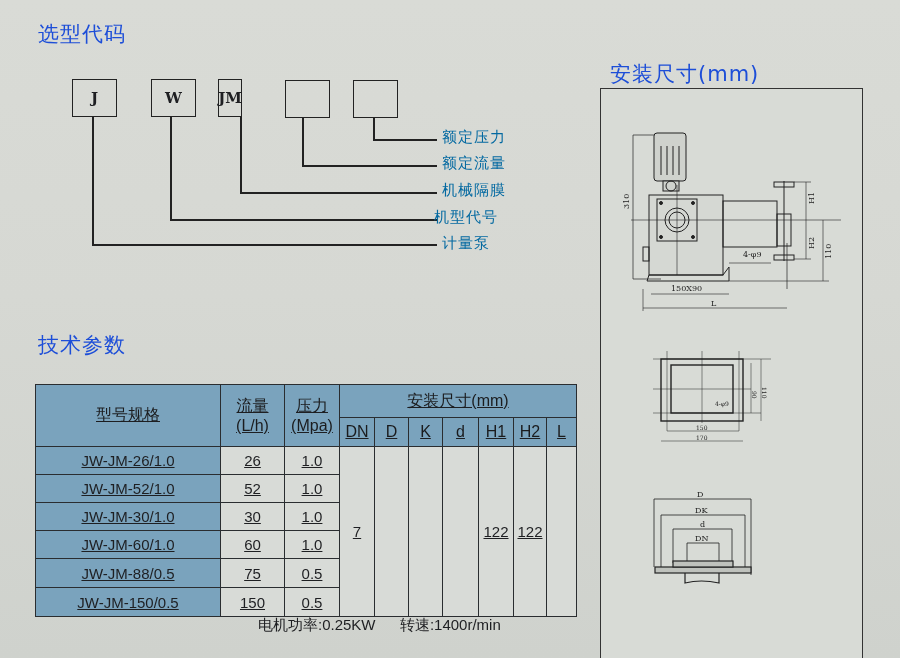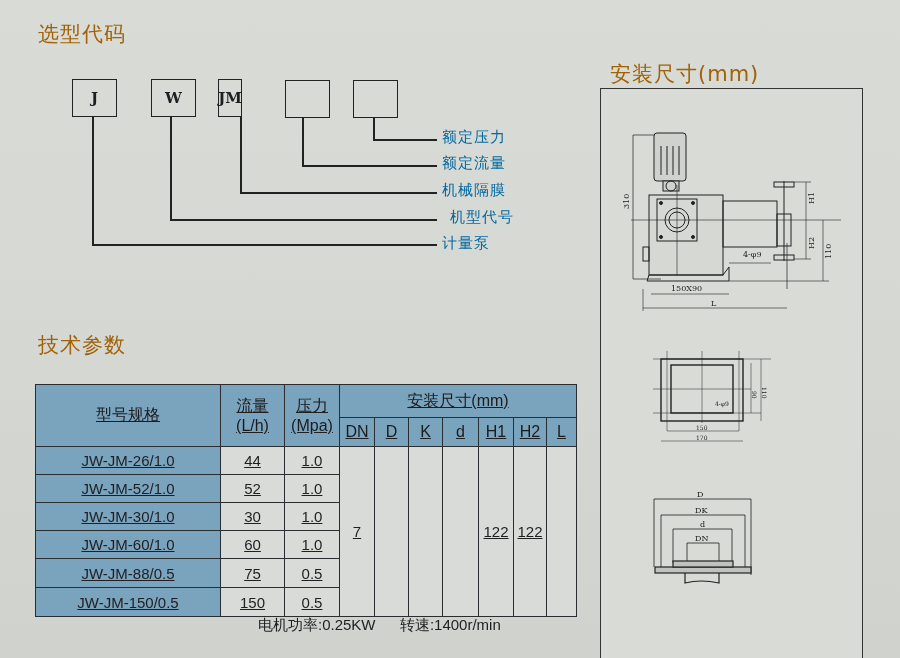--- a/index.html
+++ b/index.html
@@ -4,21 +4,21 @@
 <style>
   * { box-sizing: border-box; margin: 0; padding: 0; }
   body {
     width: 900px; height: 658px; overflow: hidden;
     background: linear-gradient(180deg, #d9dbd6 0%, #d6d8d3 45%, #cfd2cd 100%);
     font-family: "DejaVu Sans", sans-serif;
     color: #1e1f22;
     position: relative;
   }
   .abs { position: absolute; }
-  .section-title { font-size: 21px; font-weight: 500; letter-spacing: 1px; color: #a16207; }
+  .section-title { font-size: 21px; font-weight: 500; letter-spacing: 1px; color: #1d4ed8; }
   
   .code-box {
     position: absolute; height: 38px; border: 1.5px solid #222;
     font-family: "DejaVu Serif", serif; font-weight: bold; font-size: 15px;
     display: flex; align-items: center; justify-content: center; background: transparent;
   }
   .line { position: absolute; background: #222; }
   .code-label { position: absolute; font-size: 15px; color: #0369a1; letter-spacing: 1px; }
   
   table.spec {
@@ -56,21 +56,21 @@
 <div class="line" style="left:240px; top:117px; width:1.5px; height:76px;"></div>
 <div class="line" style="left:240px; top:192px; width:197px; height:1.5px;"></div>
 <div class="line" style="left:170px; top:117px; width:1.5px; height:103px;"></div>
 <div class="line" style="left:170px; top:219px; width:267px; height:1.5px;"></div>
 <div class="line" style="left:92px; top:117px; width:1.5px; height:128px;"></div>
 <div class="line" style="left:92px; top:244px; width:345px; height:1.5px;"></div>
 
 <div class="code-label" style="left:442px; top:128px;">额定压力</div>
 <div class="code-label" style="left:442px; top:154px;">额定流量</div>
 <div class="code-label" style="left:442px; top:181px;">机械隔膜</div>
-<div class="code-label" style="left:450px; top:208px;">机型代号</div>
+<div class="code-label" style="left:434px; top:208px;">机型代号</div>
 <div class="code-label" style="left:442px; top:234px;">计量泵</div>
 
 <div class="abs section-title" style="left:38px; top:331px;">技术参数</div>
 
 <table class="spec">
   <tbody>
       <tr style="height:33px;">
     <th class="hd" rowspan="2" style="width:185px;">型号规格</th>
     <th class="hd" rowspan="2" style="width:64px; line-height:20px;">
       <div>流量</div>
@@ -86,21 +86,21 @@
     <th class="hd" style="width:35px;">DN</th>
     <th class="hd" style="width:34px;">D</th>
     <th class="hd" style="width:34px;">K</th>
     <th class="hd" style="width:36px;">d</th>
     <th class="hd" style="width:35px;">H1</th>
     <th class="hd" style="width:33px;">H2</th>
     <th class="hd" style="width:30px;">L</th>
   </tr>
   <tr style="height:28px;">
     <td class="model">JW-JM-26/1.0</td>
-    <td class="val">44</td>
+    <td class="val">26</td>
     <td class="val">1.0</td>
     <td class="val" rowspan="6">7</td>
     <td class="val" rowspan="6"></td>
     <td class="val" rowspan="6"></td>
     <td class="val" rowspan="6"></td>
     <td class="val" rowspan="6">122</td>
     <td class="val" rowspan="6">122</td>
     <td class="val" rowspan="6"></td>
   </tr>
   <tr style="height:28px;">

